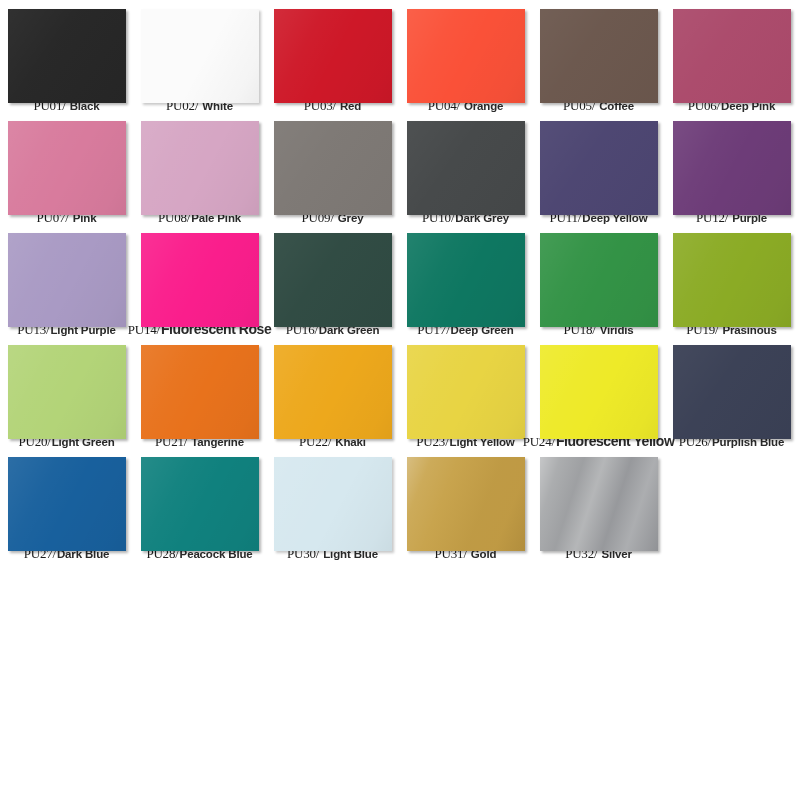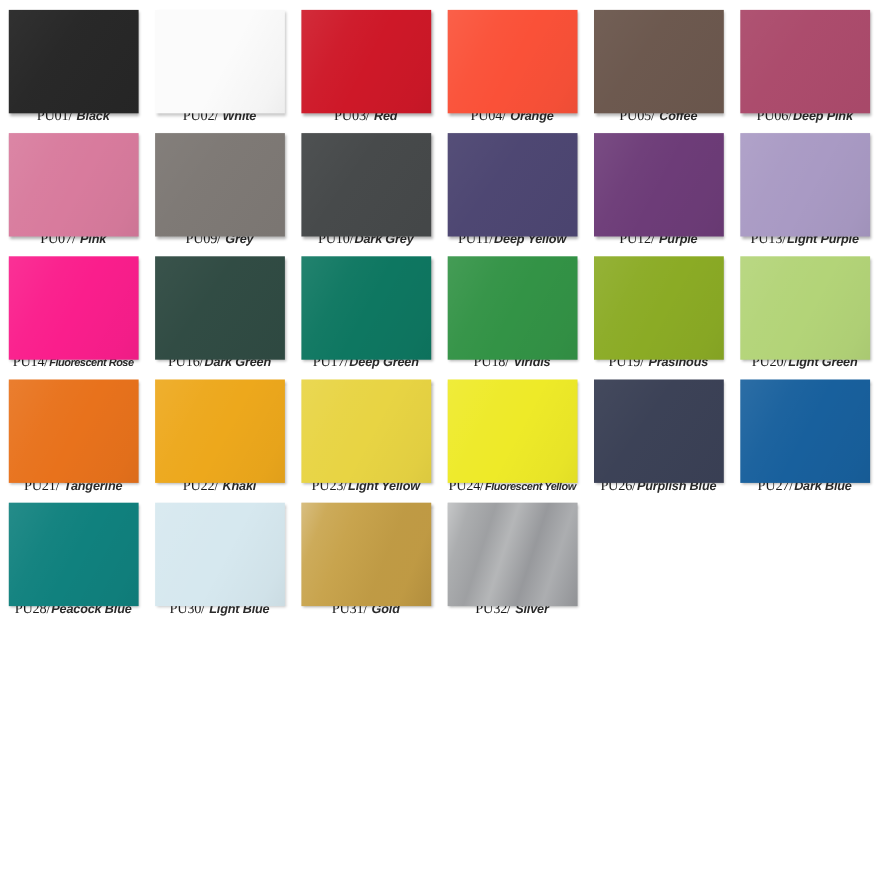--- a/index.html
+++ b/index.html
@@ -121,27 +121,26 @@
     letter-spacing: -0.2px;
   }
 
   .name {
     font-family: "Liberation Sans", sans-serif;
     font-size: 11.5px;
     font-weight: bold;
     color: #2b2b2b;
     letter-spacing: -0.15px;
     margin-left: 1px;
-    font-style: italic;
   }
   .name.pad {
     margin-left: 4px;
   }
   .name.tight {
-    font-size: 10px;
+    font-size: 14px;
     letter-spacing: -0.45px;
   }
 </style>
 </head>
 <body>
 
 <div id="chart">
   <div class="grid">
       <div class="cell">
         <div class="swatch-wrap">
@@ -201,20 +200,29 @@
         <div class="swatch-wrap">
           <div class="swatch" style="background: rgb(216, 123, 157);"></div>
         </div>
         <div class="label">
           <span class="code">PU07/</span>
           <span class="name pad">Pink</span>
         </div>
       </div>
       <div class="cell">
         <div class="swatch-wrap">
+          <div class="swatch" style="background: rgb(214, 166, 196);"></div>
+        </div>
+        <div class="label">
+          <span class="code">PU08/</span>
+          <span class="name">Pale Pink</span>
+        </div>
+      </div>
+      <div class="cell">
+        <div class="swatch-wrap">
           <div class="swatch matte" style="background: rgb(125, 120, 116);"></div>
         </div>
         <div class="label">
           <span class="code">PU09/</span>
           <span class="name pad">Grey</span>
         </div>
       </div>
       <div class="cell">
         <div class="swatch-wrap">
           <div class="swatch matte" style="background: rgb(69, 72, 73);"></div>

